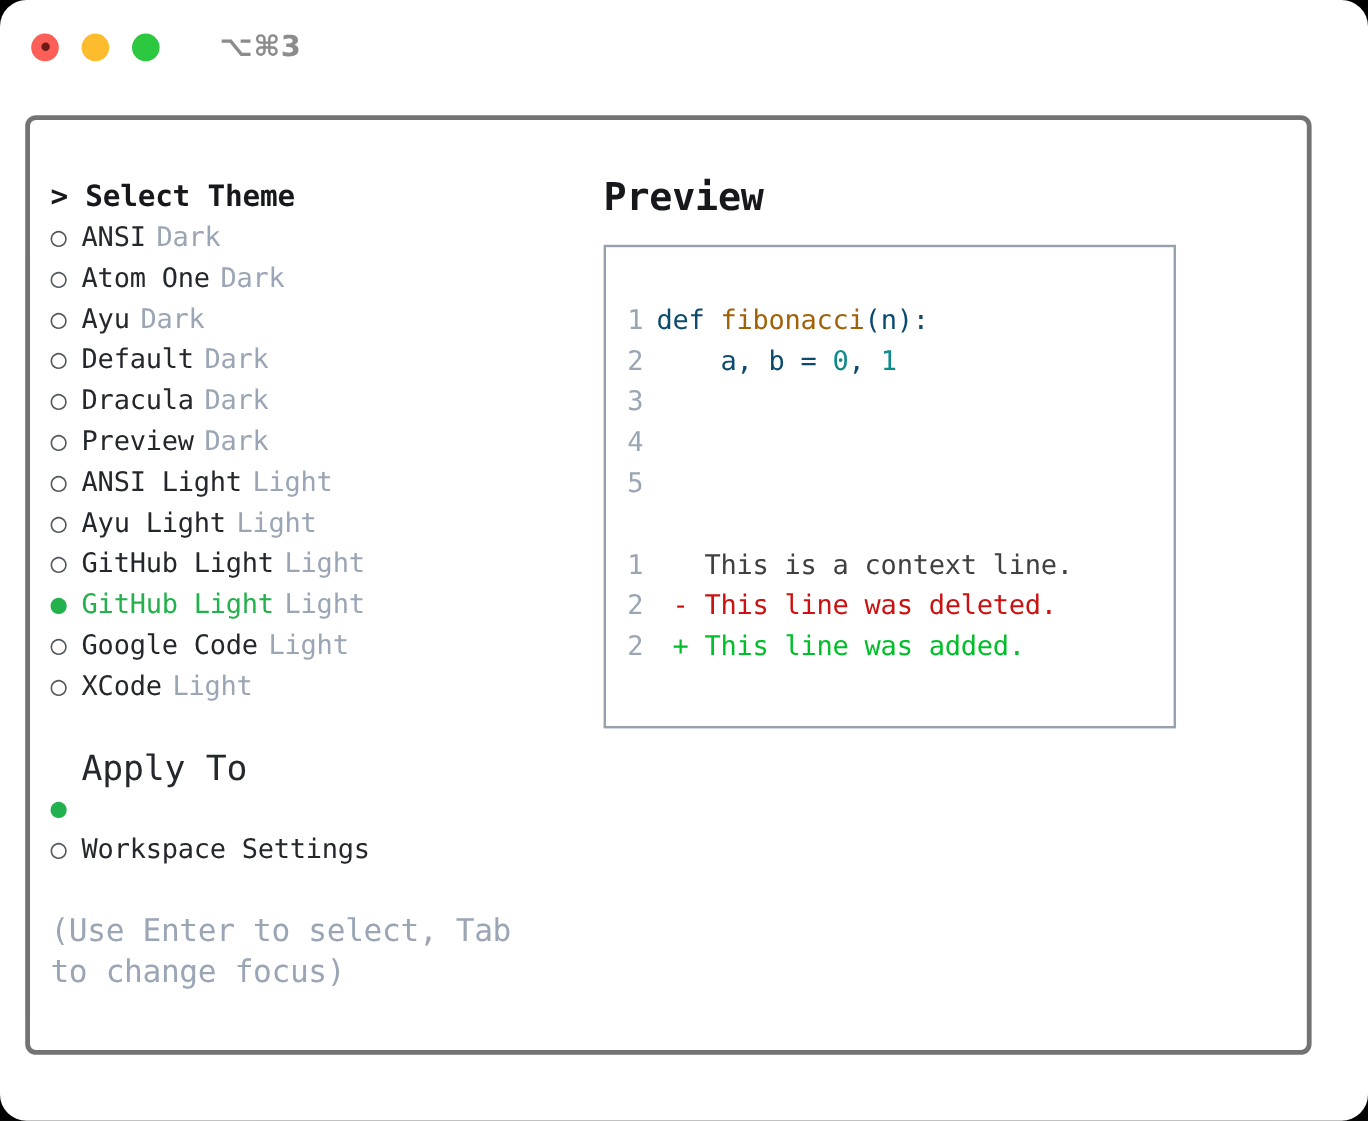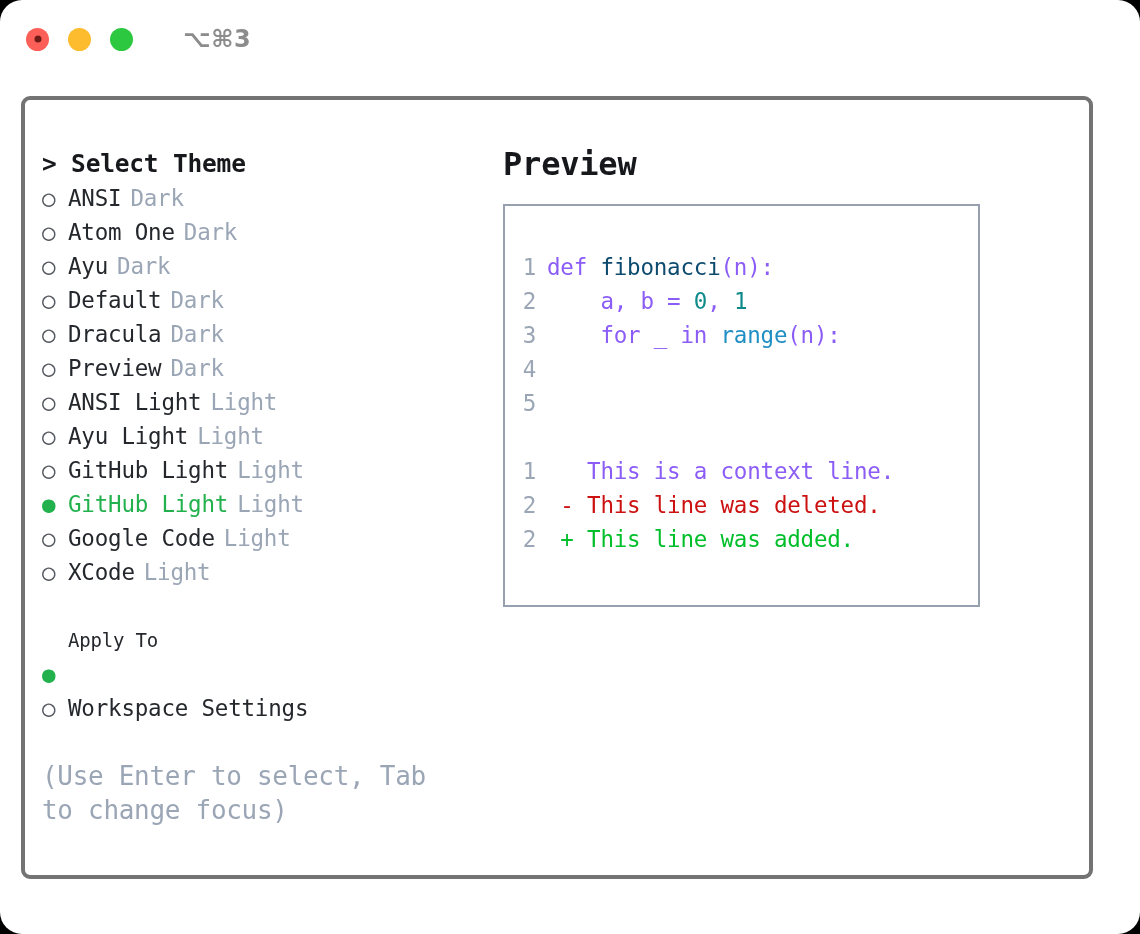--- a/index.html
+++ b/index.html
@@ -125,21 +125,21 @@
   .opt-row.selected .opt-name { color: #22b14c; text-align: center; }
   .opt-kind {
     color: #9aa5b5;
     margin-left: 9px;
   }
 
   .subsection {
     margin-top: 34px;
   }
   .apply-head {
-    font-size: 19px;
+    font-size: 29px;
     line-height: 34px;
     color: #24272c;
     padding-left: 26px;
     white-space: pre;
     letter-spacing: -0.2px;
   }
 
   .hint {
     margin-top: 34px;
     font-size: 26px;
@@ -185,25 +185,25 @@
   .lnum {
     width: 42px;
     flex: 0 0 42px;
     text-align: right;
     color: #9aa5b5;
     padding-right: 11px;
     box-sizing: border-box;
   }
   .ltext { color: #24292e; }
 
-  .tok-plain { color: #8b5cf6; }
-  .tok-fn    { color: #0c4a6e; }
+  .tok-plain { color: #0c4a6e; }
+  .tok-fn    { color: #a16207; }
   .tok-num   { color: #0f8a8a; }
   .tok-builtin { color: #1f8fc4; }
-  .tok-ctx   { color: #8b5cf6; }
+  .tok-ctx   { color: #404040; }
   .tok-del   { color: #cc1111; }
   .tok-add   { color: #00bf2a; }
 
   .code-gap { height: 34px; }
 </style>
 </head>
 <body>
 
 <div class="window">
 
@@ -246,21 +246,21 @@
 
         <div class="hint">(Use Enter to select, Tab to change focus)</div>
       </div>
 
       <div class="right-col">
         <div class="preview-title">Preview</div>
         <div class="preview-box">
           <div id="code-block">
               <div class="code-line"><span class="lnum">1</span><span class="ltext"><span class="tok-plain">def </span><span class="tok-fn">fibonacci</span><span class="tok-plain">(n):</span></span></div>
               <div class="code-line"><span class="lnum">2</span><span class="ltext"><span class="tok-plain">    a, b = </span><span class="tok-num">0</span><span class="tok-plain">, </span><span class="tok-num">1</span></span></div>
-              <div class="code-line"><span class="lnum">3</span><span class="ltext"><span class="tok-plain">    for _ in </span><span class="tok-builtin">range</span><span class="tok-plain">(n):</span></span></div>
+              <div class="code-line"><span class="lnum">3</span></div>
               <div class="code-line"><span class="lnum">4</span></div>
               <div class="code-line"><span class="lnum">5</span></div>
             </div>
           <div class="code-gap"></div>
           <div id="diff-block">
               <div class="code-line"><span class="lnum">1</span><span class="ltext"><span class="tok-ctx">   This is a context line.</span></span></div>
               <div class="code-line"><span class="lnum">2</span><span class="ltext"><span class="tok-del"> - This line was deleted.</span></span></div>
               <div class="code-line"><span class="lnum">2</span><span class="ltext"><span class="tok-add"> + This line was added.</span></span></div>
             </div>
         </div>

